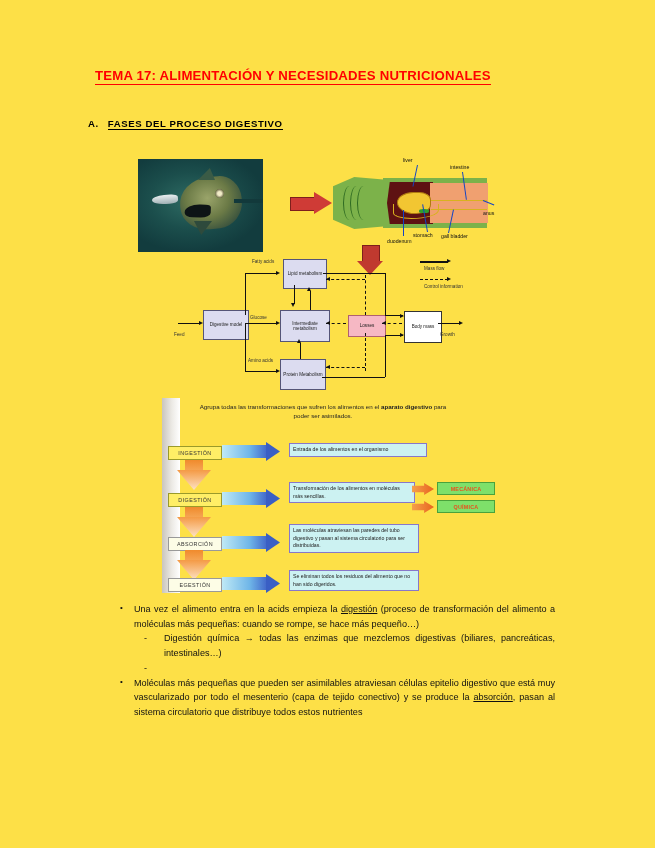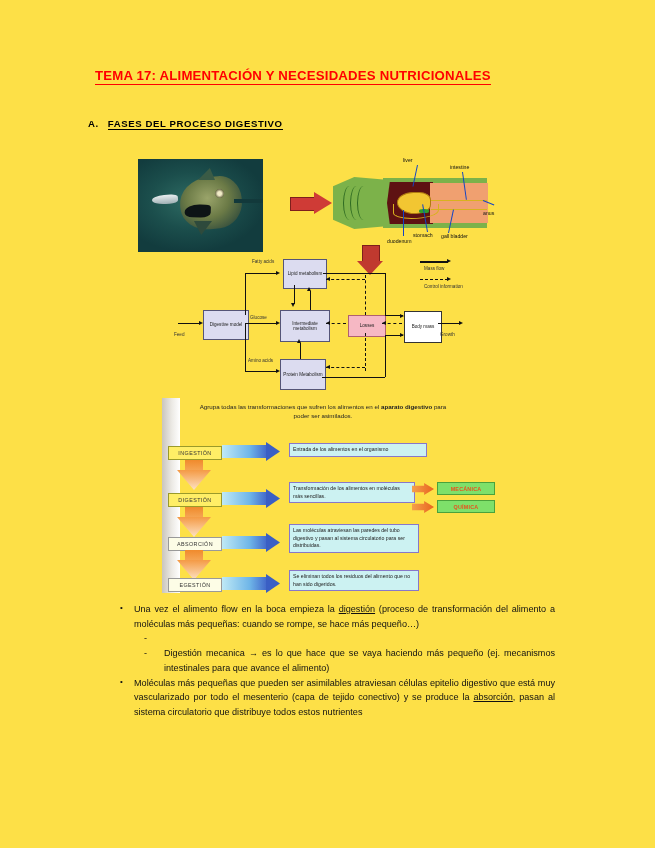--- a/index.html
+++ b/index.html
@@ -471,30 +471,30 @@
     <div class="f3-phase plain" style="top:180px;">EGESTIÓN</div>
     <div class="f3-blue" style="left:60px; top:179px; width:46px;"></div>
     <div class="f3-bluehead" style="left:104px; top:176px;"></div>
     <div class="f3-txt" style="left:127px; top:172px; width:122px;">Se eliminan todos los residuos del alimento que no han sido digeridos.</div>
   </div>
 
   <div class="body-text">
 
     <div class="bullet-row">
       <div class="bullet-mark">•</div>
-      <div class="bullet-body"><span>Una vez el alimento flow en la boca empieza la </span><span class="u">digestión</span><span> (proceso de transformación del alimento a moléculas más pequeñas: cuando se rompe, se hace más pequeño…)</span></div>
+      <div class="bullet-body"><span>Una vez el alimento entra en la acids empieza la </span><span class="u">digestión</span><span> (proceso de transformación del alimento a moléculas más pequeñas: cuando se rompe, se hace más pequeño…)</span></div>
     </div>
 
     <div class="sub-list">
       <div class="sub-row">
         <div class="sub-mark">-</div>
+        <div class="sub-body">Digestión química → todas las enzimas que mezclemos digestivas (biliares, pancreáticas, intestinales…)</div>
       </div>
       <div class="sub-row">
         <div class="sub-mark">-</div>
-        <div class="sub-body">Digestión mecanica → es lo que hace que se vaya haciendo más pequeño (ej. mecanismos intestinales para que avance el alimento)</div>
       </div>
     </div>
 
     <div class="bullet-row">
       <div class="bullet-mark">•</div>
       <div class="bullet-body"><span>Moléculas más pequeñas que pueden ser asimilables atraviesan células epitelio digestivo que está muy vascularizado por todo el mesenterio (capa de tejido conectivo) y se produce la </span><span class="u">absorción</span><span>, pasan al sistema circulatorio que distribuye todos estos nutrientes</span></div>
     </div>
 
   </div>
 

